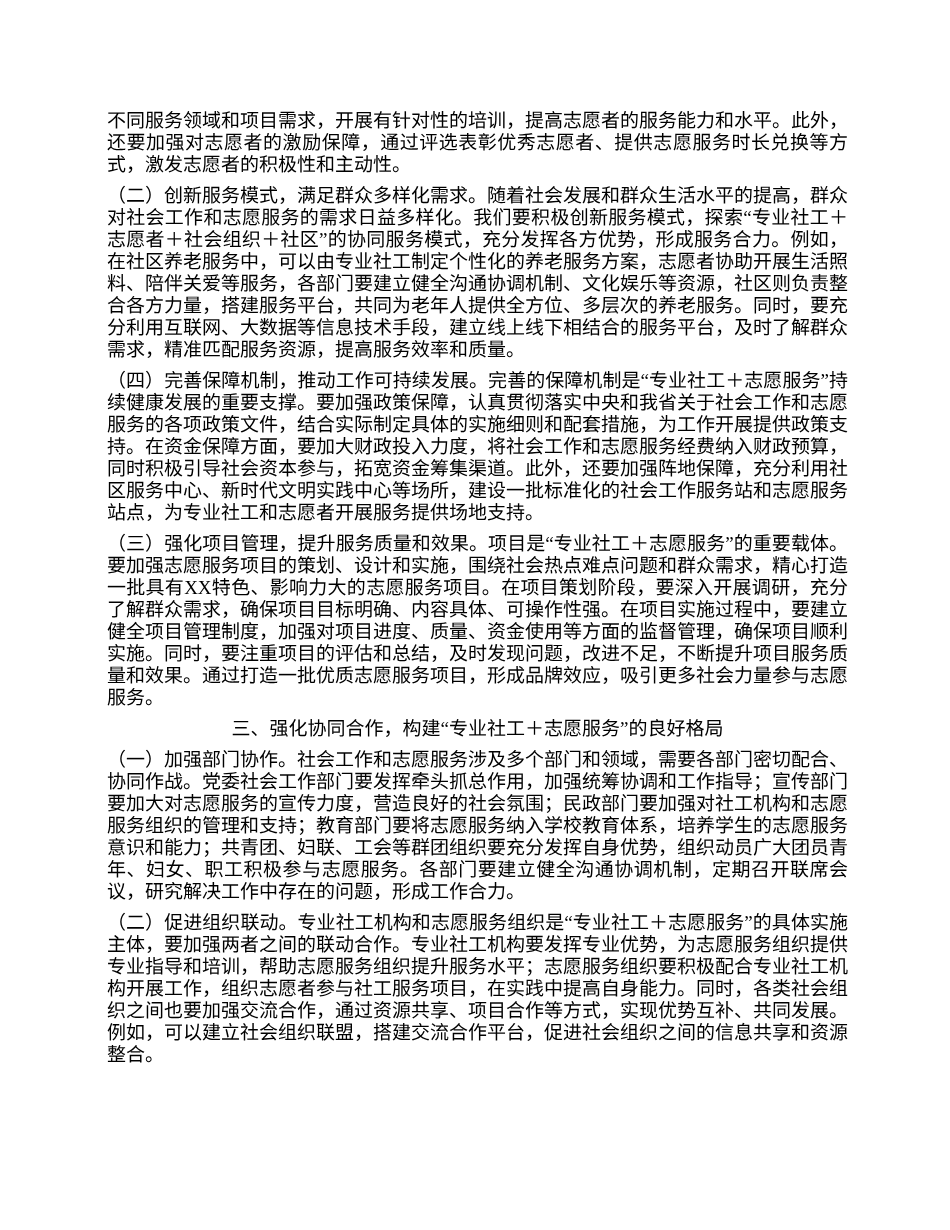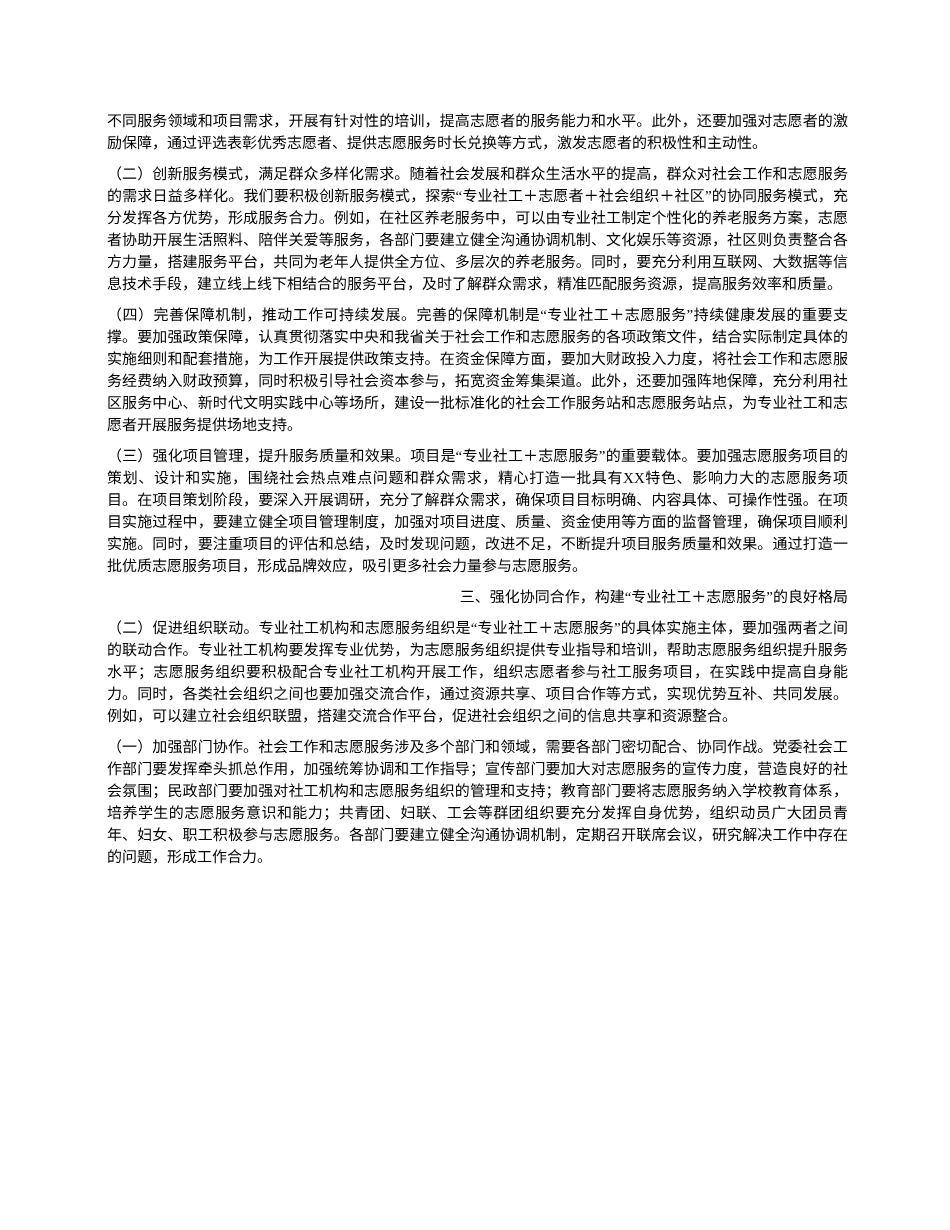--- a/index.html
+++ b/index.html
@@ -16,34 +16,34 @@
   }
   .doc-page {
     position: absolute;
     left: 107px;
     top: 110px;
     width: 741px;
     color: #000000;
   }
   .doc-page p {
     margin: 0 0 9px 0;
-    font-size: 15px;
+    font-size: 19px;
     line-height: 22px;
     text-align: justify;
     text-justify: inter-ideograph;
     letter-spacing: 0;
   }
   .doc-page p.heading {
-    text-align: right;
+    text-align: center;
   }
 </style>
 </head>
 <body>
 
 <div class="doc-page">
   <p>不同服务领域和项目需求，开展有针对性的培训，提高志愿者的服务能力和水平。此外，还要加强对志愿者的激励保障，通过评选表彰优秀志愿者、提供志愿服务时长兑换等方式，激发志愿者的积极性和主动性。</p>
   <p>（二）创新服务模式，满足群众多样化需求。随着社会发展和群众生活水平的提高，群众对社会工作和志愿服务的需求日益多样化。我们要积极创新服务模式，探索“专业社工＋志愿者＋社会组织＋社区”的协同服务模式，充分发挥各方优势，形成服务合力。例如，在社区养老服务中，可以由专业社工制定个性化的养老服务方案，志愿者协助开展生活照料、陪伴关爱等服务，各部门要建立健全沟通协调机制、文化娱乐等资源，社区则负责整合各方力量，搭建服务平台，共同为老年人提供全方位、多层次的养老服务。同时，要充分利用互联网、大数据等信息技术手段，建立线上线下相结合的服务平台，及时了解群众需求，精准匹配服务资源，提高服务效率和质量。</p>
   <p>（四）完善保障机制，推动工作可持续发展。完善的保障机制是“专业社工＋志愿服务”持续健康发展的重要支撑。要加强政策保障，认真贯彻落实中央和我省关于社会工作和志愿服务的各项政策文件，结合实际制定具体的实施细则和配套措施，为工作开展提供政策支持。在资金保障方面，要加大财政投入力度，将社会工作和志愿服务经费纳入财政预算，同时积极引导社会资本参与，拓宽资金筹集渠道。此外，还要加强阵地保障，充分利用社区服务中心、新时代文明实践中心等场所，建设一批标准化的社会工作服务站和志愿服务站点，为专业社工和志愿者开展服务提供场地支持。</p>
   <p>（三）强化项目管理，提升服务质量和效果。项目是“专业社工＋志愿服务”的重要载体。要加强志愿服务项目的策划、设计和实施，围绕社会热点难点问题和群众需求，精心打造一批具有XX特色、影响力大的志愿服务项目。在项目策划阶段，要深入开展调研，充分了解群众需求，确保项目目标明确、内容具体、可操作性强。在项目实施过程中，要建立健全项目管理制度，加强对项目进度、质量、资金使用等方面的监督管理，确保项目顺利实施。同时，要注重项目的评估和总结，及时发现问题，改进不足，不断提升项目服务质量和效果。通过打造一批优质志愿服务项目，形成品牌效应，吸引更多社会力量参与志愿服务。</p>
   <p class="heading">三、强化协同合作，构建“专业社工＋志愿服务”的良好格局</p>
+  <p>（一）加强部门协作。社会工作和志愿服务涉及多个部门和领域，需要各部门密切配合、协同作战。党委社会工作部门要发挥牵头抓总作用，加强统筹协调和工作指导；宣传部门要加大对志愿服务的宣传力度，营造良好的社会氛围；民政部门要加强对社工机构和志愿服务组织的管理和支持；教育部门要将志愿服务纳入学校教育体系，培养学生的志愿服务意识和能力；共青团、妇联、工会等群团组织要充分发挥自身优势，组织动员广大团员青年、妇女、职工积极参与志愿服务。各部门要建立健全沟通协调机制，定期召开联席会议，研究解决工作中存在的问题，形成工作合力。</p>
   <p>（二）促进组织联动。专业社工机构和志愿服务组织是“专业社工＋志愿服务”的具体实施主体，要加强两者之间的联动合作。专业社工机构要发挥专业优势，为志愿服务组织提供专业指导和培训，帮助志愿服务组织提升服务水平；志愿服务组织要积极配合专业社工机构开展工作，组织志愿者参与社工服务项目，在实践中提高自身能力。同时，各类社会组织之间也要加强交流合作，通过资源共享、项目合作等方式，实现优势互补、共同发展。例如，可以建立社会组织联盟，搭建交流合作平台，促进社会组织之间的信息共享和资源整合。</p>
-  <p>（一）加强部门协作。社会工作和志愿服务涉及多个部门和领域，需要各部门密切配合、协同作战。党委社会工作部门要发挥牵头抓总作用，加强统筹协调和工作指导；宣传部门要加大对志愿服务的宣传力度，营造良好的社会氛围；民政部门要加强对社工机构和志愿服务组织的管理和支持；教育部门要将志愿服务纳入学校教育体系，培养学生的志愿服务意识和能力；共青团、妇联、工会等群团组织要充分发挥自身优势，组织动员广大团员青年、妇女、职工积极参与志愿服务。各部门要建立健全沟通协调机制，定期召开联席会议，研究解决工作中存在的问题，形成工作合力。</p>
 </div>
 
 </body></html>

